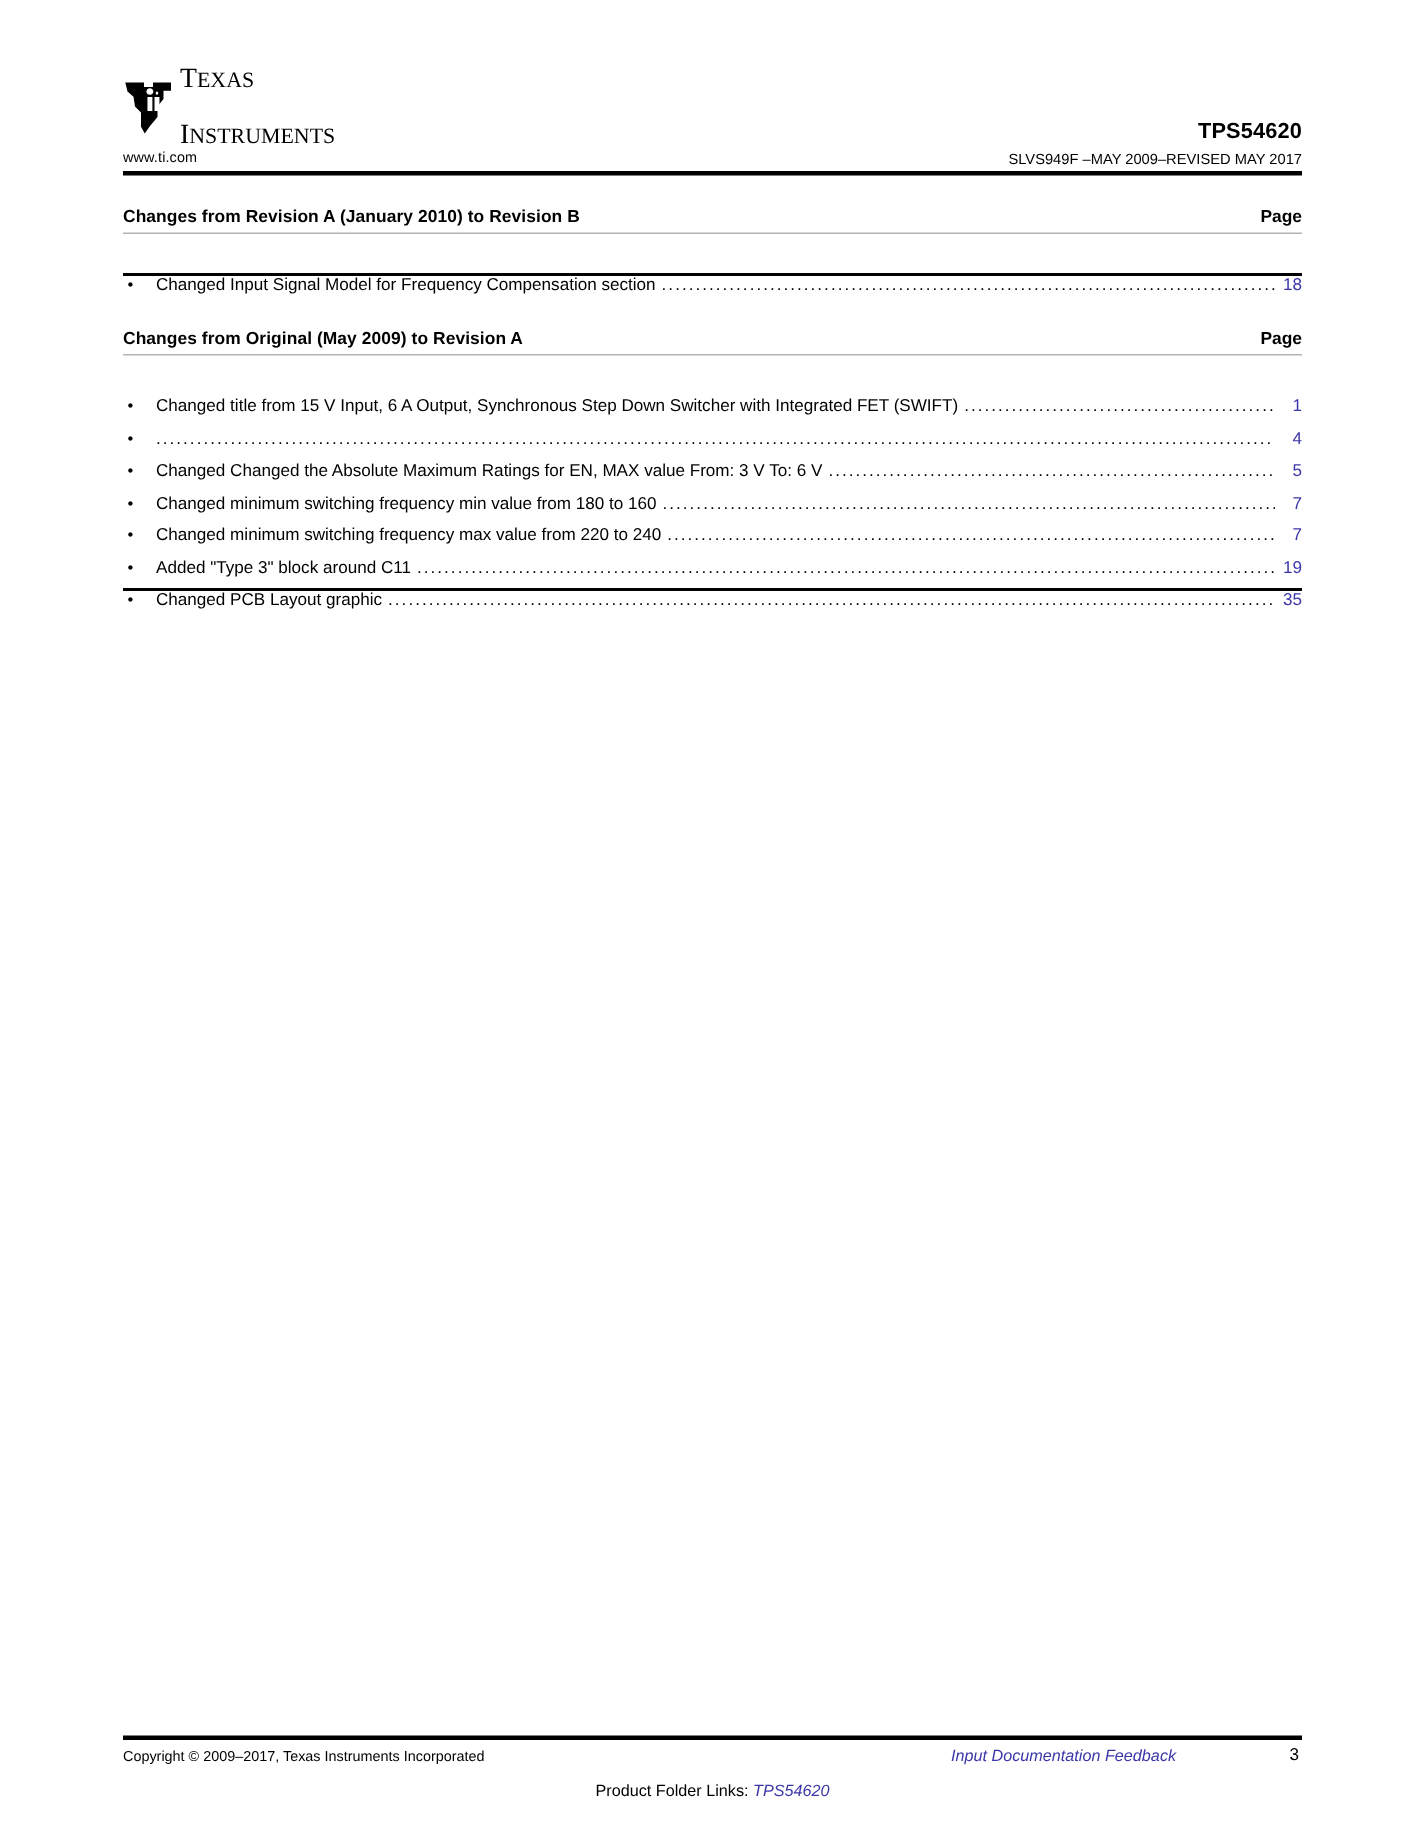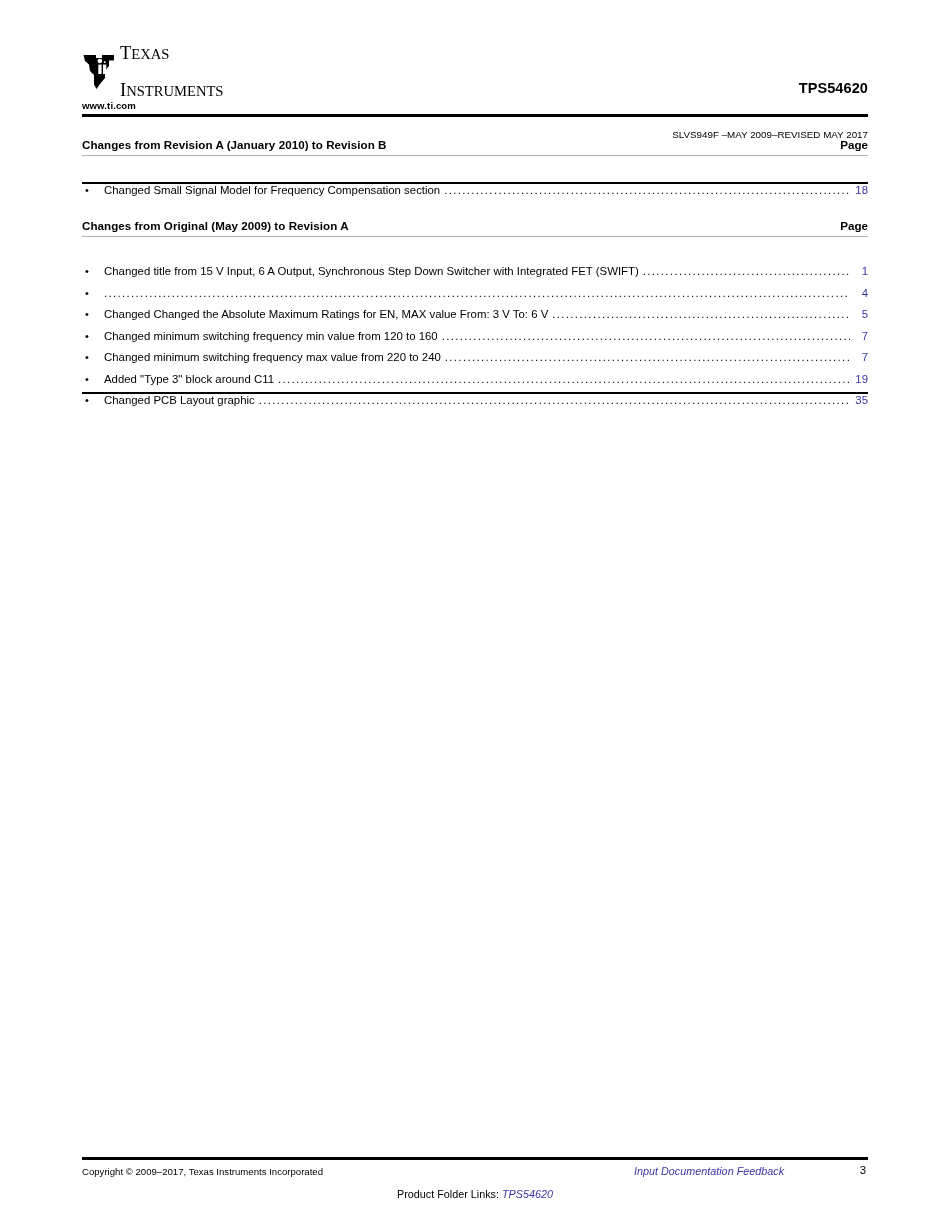--- a/index.html
+++ b/index.html
@@ -71,31 +71,30 @@
     font-size: 14.5px;
     font-weight: bold;
     letter-spacing: 0.1px;
     text-align: right;
   }
   .ti-url {
     position: absolute;
     left: 0;
     top: 62px;
     font-size: 9.6px;
-    font-weight: bold;
+    font-weight: normal;
     letter-spacing: 0.1px;
   }
   .doc-id {
     position: absolute;
     right: 0;
     top: 63px;
     font-size: 9.8px;
     text-align: right;
     white-space: nowrap;
-    margin-top: 28px;
   }
   .header-rule {
     position: absolute;
     left: 82px;
     top: 98px;
     width: 786px;
     height: 2.5px;
     background: #000;
   }
 
@@ -264,21 +263,21 @@
   <div class="rev-table t1">
     <div class="rev-head">
       <div class="rev-title">Changes from Revision A (January 2010) to Revision B</div>
       <div class="rev-page-label">Page</div>
     </div>
     <div class="rule-thin"></div>
     <div class="rev-body">
 
       <div class="rev-row">
         <span class="bullet">•</span>
-        <span class="row-text">Changed Small Signal Model for Frequency Compensation section</span>
+        <span class="row-text">Changed Input Signal Model for Frequency Compensation section</span>
         <span class="leader">......................................................................................................................................................................................................</span>
         <span class="row-page">18</span>
       </div>
 
     </div>
     <div class="rule-thick"></div>
   </div>
 
   <div class="rev-table t2">
     <div class="rev-head">
@@ -303,21 +302,21 @@
 
       <div class="rev-row">
         <span class="bullet">•</span>
         <span class="row-text">Changed Changed the Absolute Maximum Ratings for EN, MAX value From: 3 V To: 6 V</span>
         <span class="leader">......................................................................................................................................................................................................</span>
         <span class="row-page">5</span>
       </div>
 
       <div class="rev-row">
         <span class="bullet">•</span>
-        <span class="row-text">Changed minimum switching frequency min value from 120 to 160</span>
+        <span class="row-text">Changed minimum switching frequency min value from 180 to 160</span>
         <span class="leader">......................................................................................................................................................................................................</span>
         <span class="row-page">7</span>
       </div>
 
       <div class="rev-row">
         <span class="bullet">•</span>
         <span class="row-text">Changed minimum switching frequency max value from 220 to 240</span>
         <span class="leader">......................................................................................................................................................................................................</span>
         <span class="row-page">7</span>
       </div>

